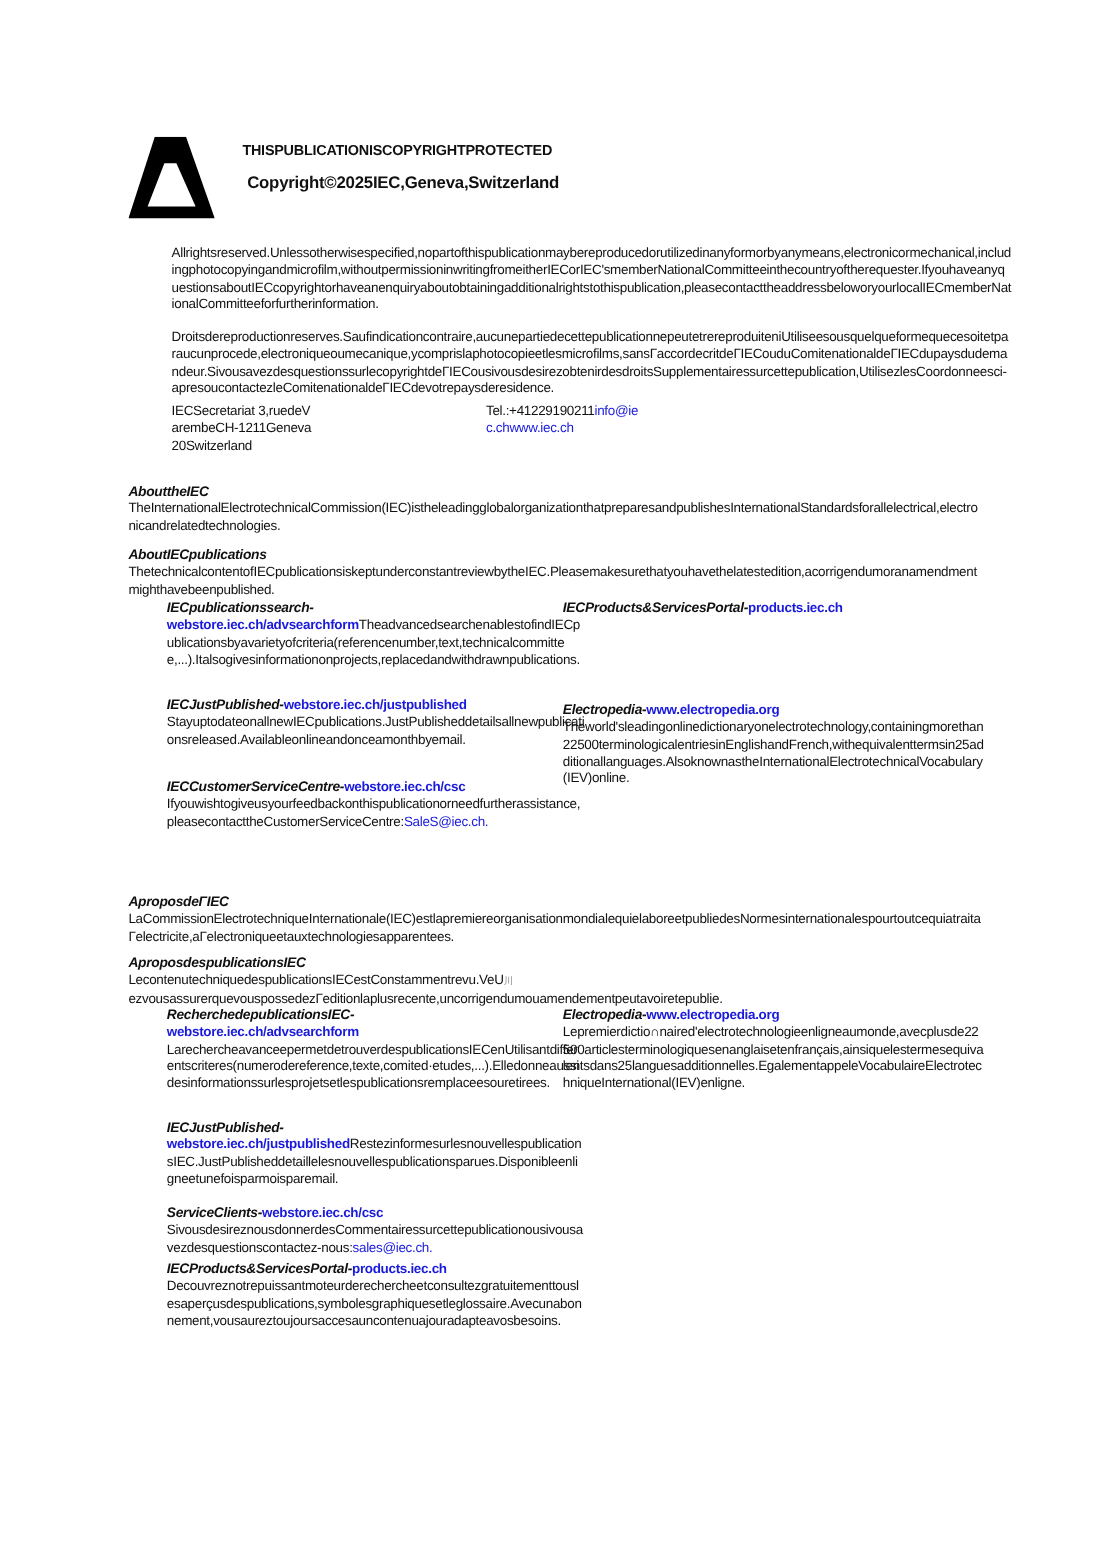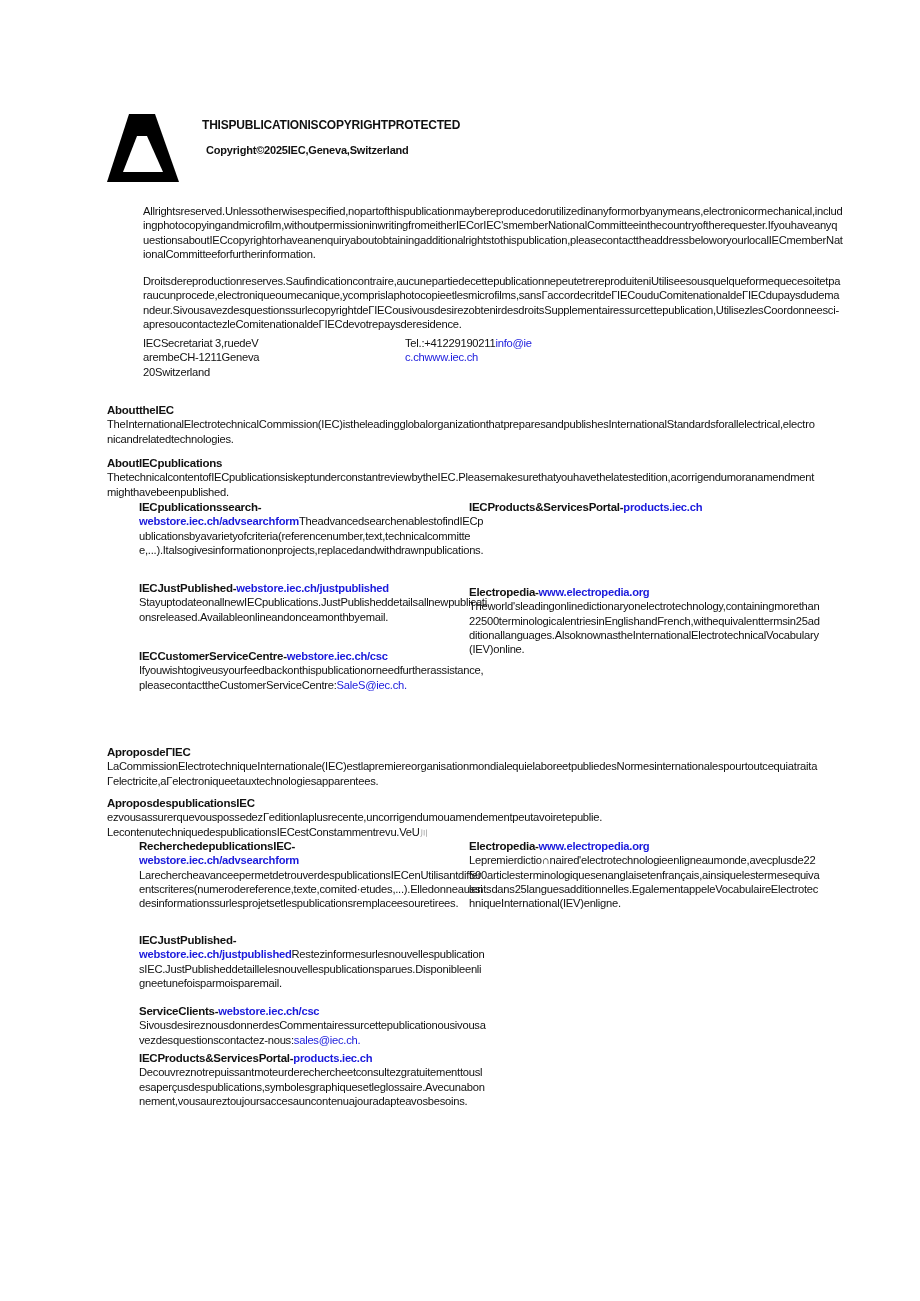--- a/index.html
+++ b/index.html
@@ -3,29 +3,29 @@
   <meta charset="utf-8">
   <style>
     html, body { margin: 0; padding: 0; background: #ffffff; }
     body {
       width: 920px; height: 1301px; position: relative; overflow: hidden;
       font-family: "Liberation Sans", sans-serif; color: #111111;
     }
     .abs { position: absolute; }
     .triangle { left: 107px; top: 114px; width: 72px; height: 68px; }
     .title1 { left: 178px; top: 118px; font-size: 12px; font-weight: bold; letter-spacing: -0.2px; margin-left: 24px; }
-    .title2 { left: 206px; top: 144px; font-size: 11px; font-weight: bold; letter-spacing: -0.2px; }
+    .title2 { left: 206px; top: 144px; font-size: 14px; font-weight: bold; letter-spacing: -0.2px; }
     .para { font-size: 11.2px; line-height: 14.3px; letter-spacing: -0.25px; word-break: break-all; margin-left: 24px; }
     .p-en { left: 119px; top: 204px; width: 700px; }
     .p-fr { left: 119px; top: 274px; width: 700px; }
     .addr { left: 119px; top: 336px; width: 118px; }
     .contact { left: 381px; top: 336px; width: 130px; }
     .link { color: #1a1adc; }
     .blink { color: #1a1adc; font-weight: bold; }
-    .head { font-weight: bold; font-size: 11.5px; }
+    .head { font-weight: bold; font-size: 11.5px; font-style: italic; }
     .sec { font-size: 11.2px; line-height: 14.3px; letter-spacing: -0.25px; word-break: break-all; }
     .full { left: 107px; width: 712px; }
     .colL { left: 107px; width: 348px; margin-left: 32px; }
     .colR { left: 469px; width: 352px; }
     .glyph { font-size: 8px; color: #888; }
   </style>
 </head>
 <body>
 
 <svg class="abs triangle" viewBox="0 0 72 68">
@@ -77,22 +77,22 @@
   <div>Theworld'sleadingonlinedictionaryonelectrotechnology,containingmorethan22500terminologicalentriesinEnglishandFrench,withequivalenttermsin25additionallanguages.AlsoknownastheInternationalElectrotechnicalVocabulary(IEV)online.</div>
 </div>
 
 <div class="abs sec full" style="top:745px;">
   <div class="head">AproposdeΓIEC</div>
   <div>LaCommissionElectrotechniqueInternationale(IEC)estlapremiereorganisationmondialequielaboreetpubliedesNormesinternationalespourtoutcequiatraitaΓelectricite,aΓelectroniqueetauxtechnologiesapparentees.</div>
 </div>
 
 <div class="abs sec full" style="top:796px;">
   <div class="head">AproposdespublicationsIEC</div>
+  <div><span>LecontenutechniquedespublicationsIECestConstammentrevu.VeU</span><span class="glyph">川</span></div>
   <div>ezvousassurerquevouspossedezΓeditionlaplusrecente,uncorrigendumouamendementpeutavoiretepublie.</div>
-  <div><span>LecontenutechniquedespublicationsIECestConstammentrevu.VeU</span><span class="glyph">川</span></div>
 </div>
 
 <div class="abs sec colL" style="top:839px;">
   <div class="head">RecherchedepublicationsIEC-</div>
   <div class="blink">webstore.iec.ch/advsearchform</div>
   <div>LarechercheavanceepermetdetrouverdespublicationsIECenUtilisantdifferentscriteres(numerodereference,texte,comited·etudes,...).Elledonneaussidesinformationssurlesprojetsetlespublicationsremplaceesouretirees.</div>
 </div>
 
 <div class="abs sec colL" style="top:933px;">
   <div class="head">IECJustPublished-</div>

